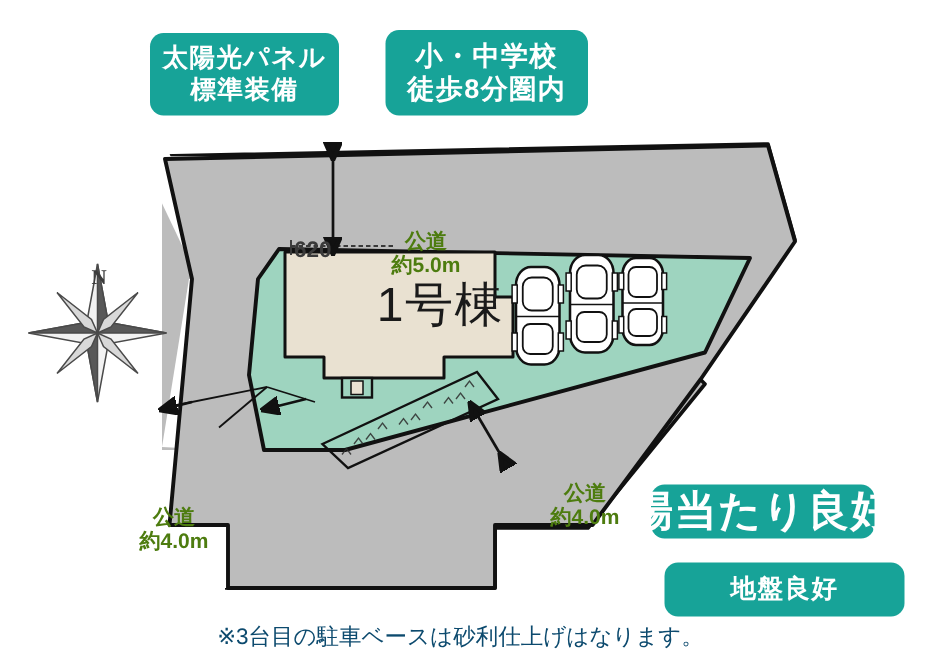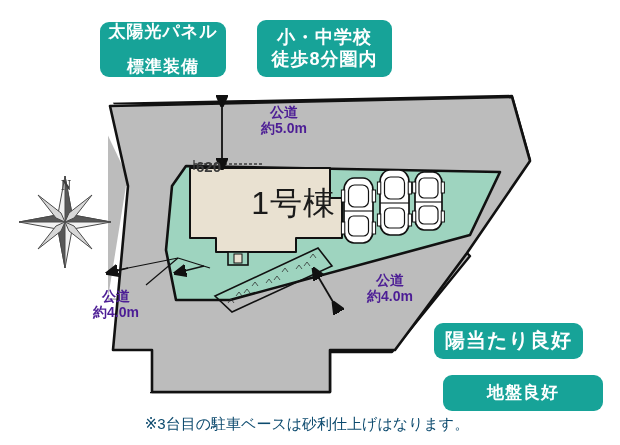--- a/index.html
+++ b/index.html
@@ -22,36 +22,37 @@
     letter-spacing:1px;
     display:flex;
     flex-direction:column;
     align-items:center;
     justify-content:center;
     line-height:1.18;
     box-sizing:border-box;
   }
   .badge span{display:block;white-space:nowrap;}
 
-  #badge-solar   {left:100px; top:22px; width:126px; height:55px; font-size:17px;justify-content:space-between;}
+  #badge-solar   {left:100px; top:22px; width:126px; height:55px; font-size:17px;}
   #badge-school  {left:257px; top:20px; width:135px; height:57px; font-size:18px;}
-  #badge-sun     {left:434px; top:323px; width:149px; height:36px; font-size:20px;}
+  #badge-sun     {left:434px; top:323px; width:149px; height:36px; font-size:28px;}
   #badge-ground  {left:443px; top:375px; width:160px; height:36px; font-size:17px;}
 
   
   #plan{position:absolute;left:0;top:0;width:620px;height:445px;}
 
   
   .plantext{
     position:absolute;
-    color:#4c1d95;
+    color:#4d7c0f;
     font-weight:bold;
     text-align:center;
     line-height:1.15;
     white-space:nowrap;
+    margin-top:48px;
   }
   .plantext span{display:block;}
 
   #label-road-top   {left:228px; top:104px; width:112px; font-size:14px;}
   #label-road-left  {left:66px;  top:288px; width:100px; font-size:14px;}
   #label-road-right {left:340px; top:272px; width:100px; font-size:14px;}
 
   #label-building{
     position:absolute;left:196px;top:182px;width:140px;
     font-size:32px;font-weight:normal;color:#1a1a1a;

